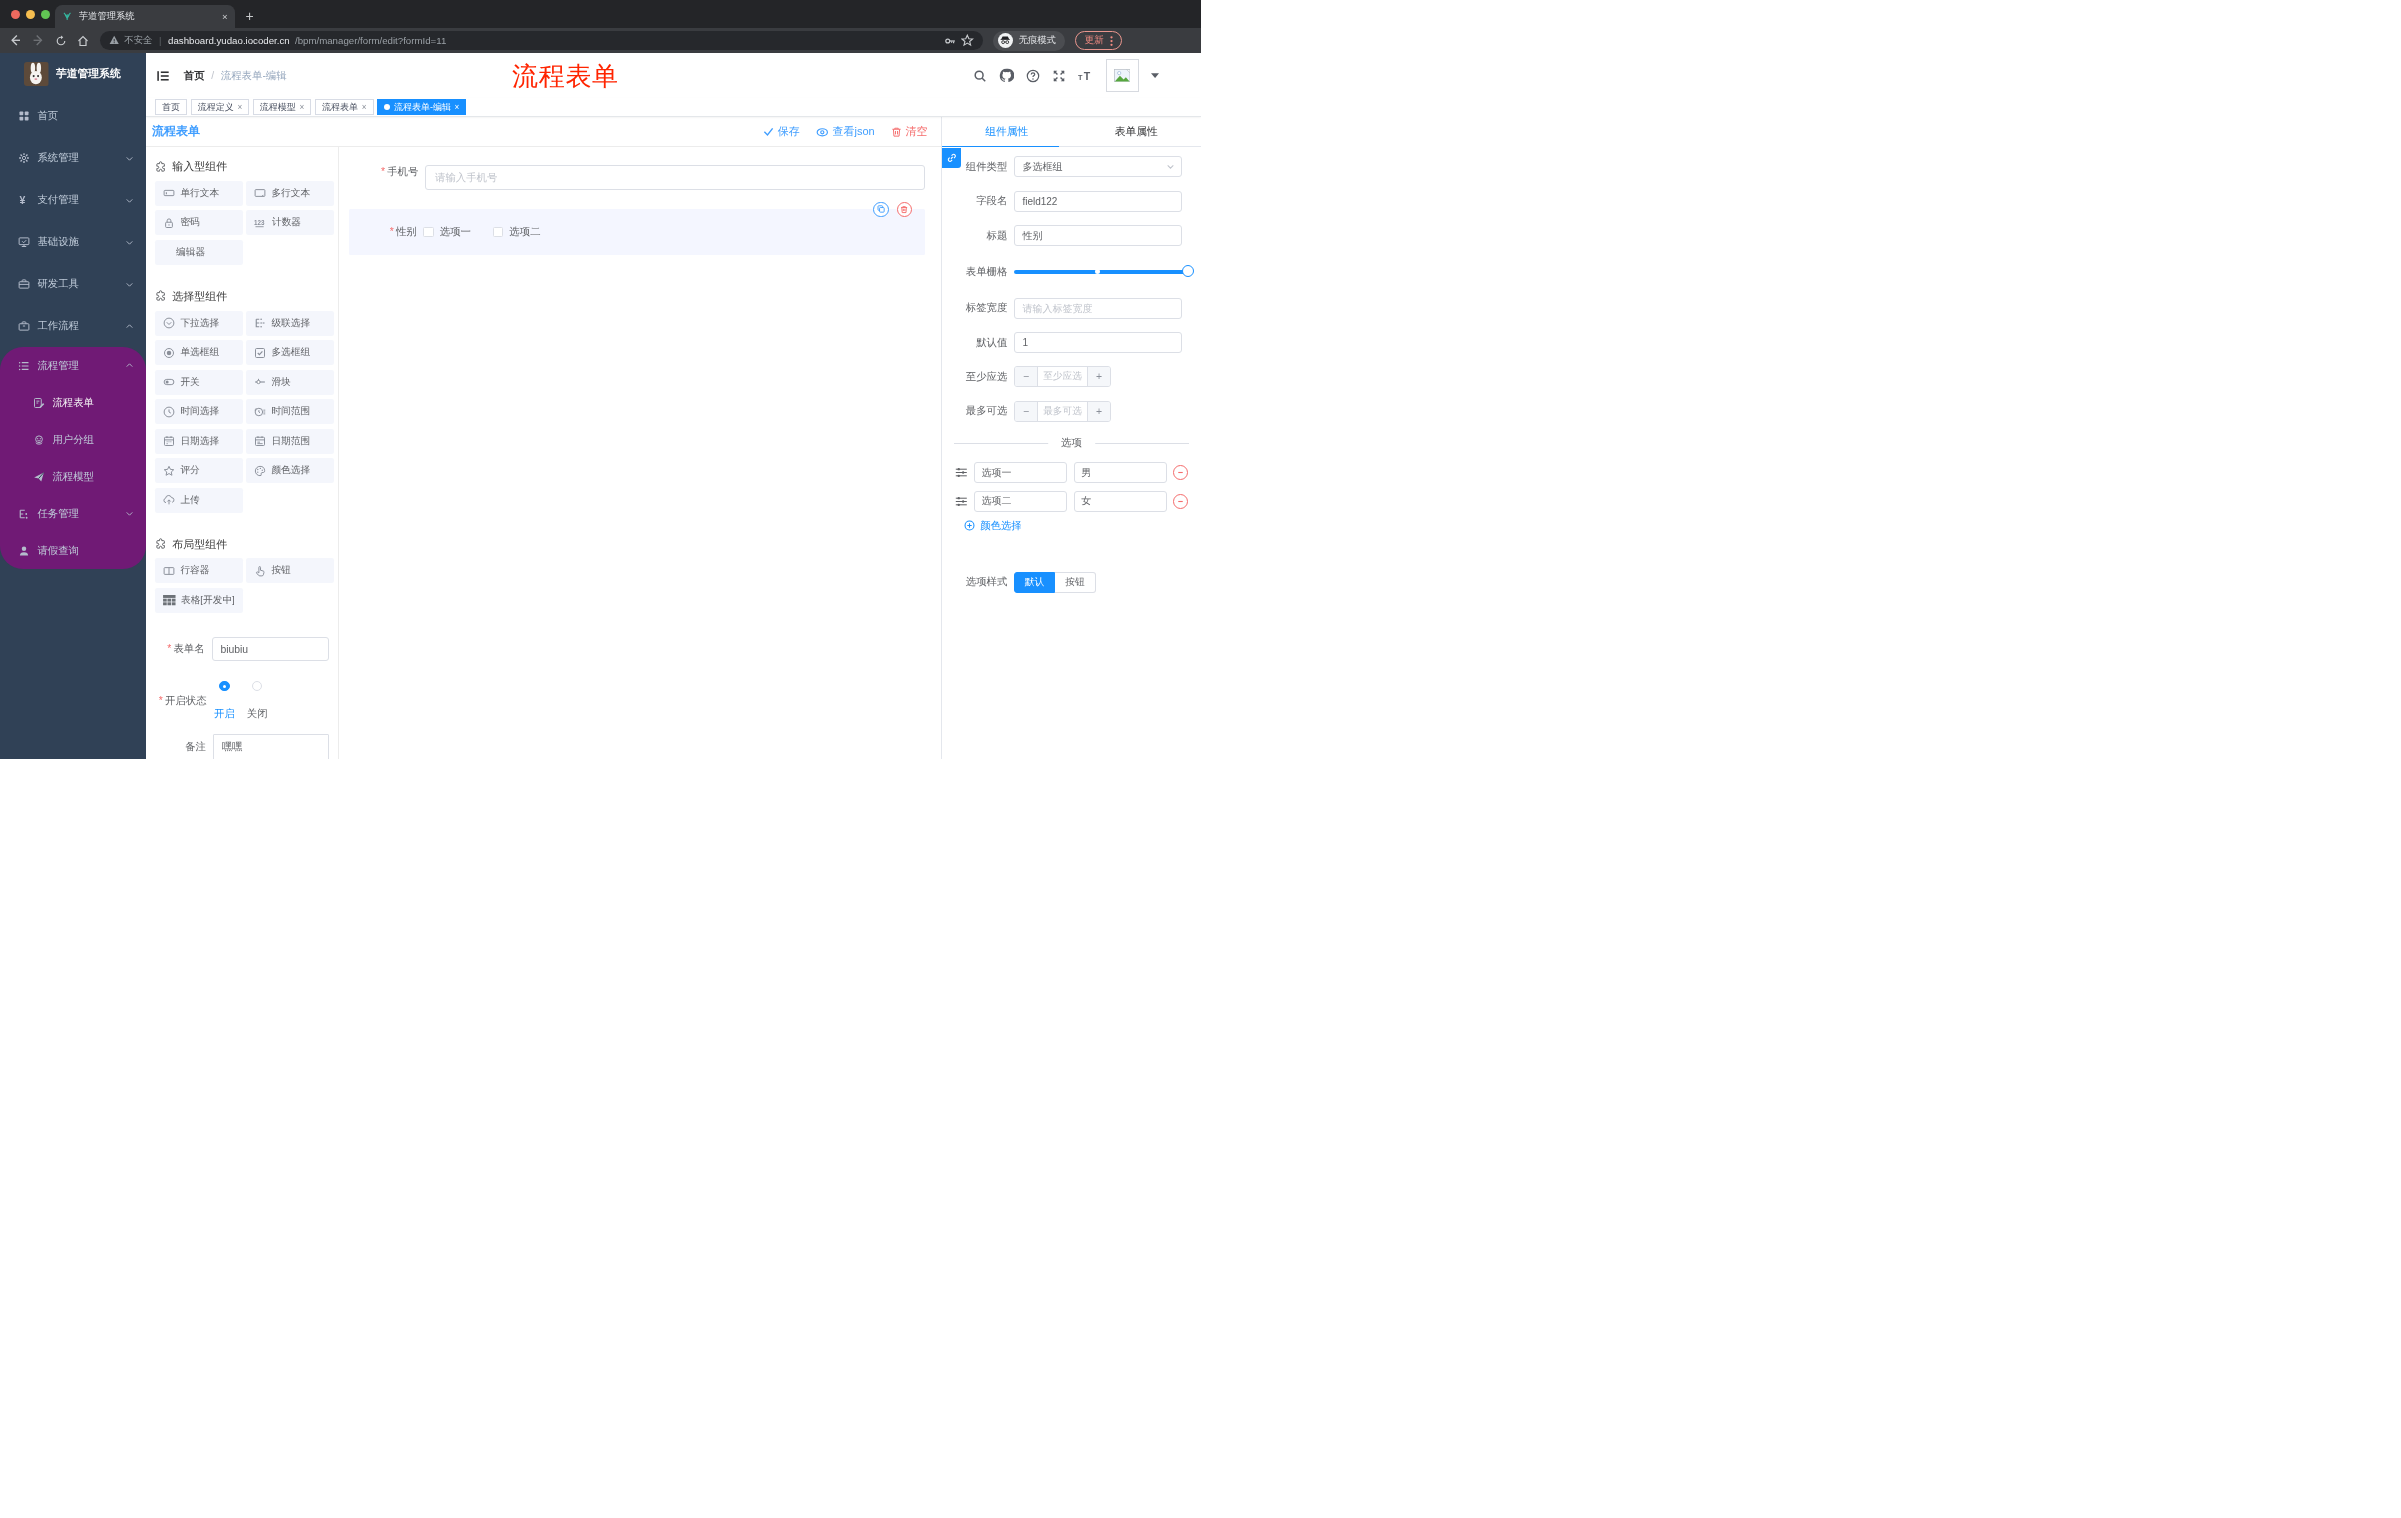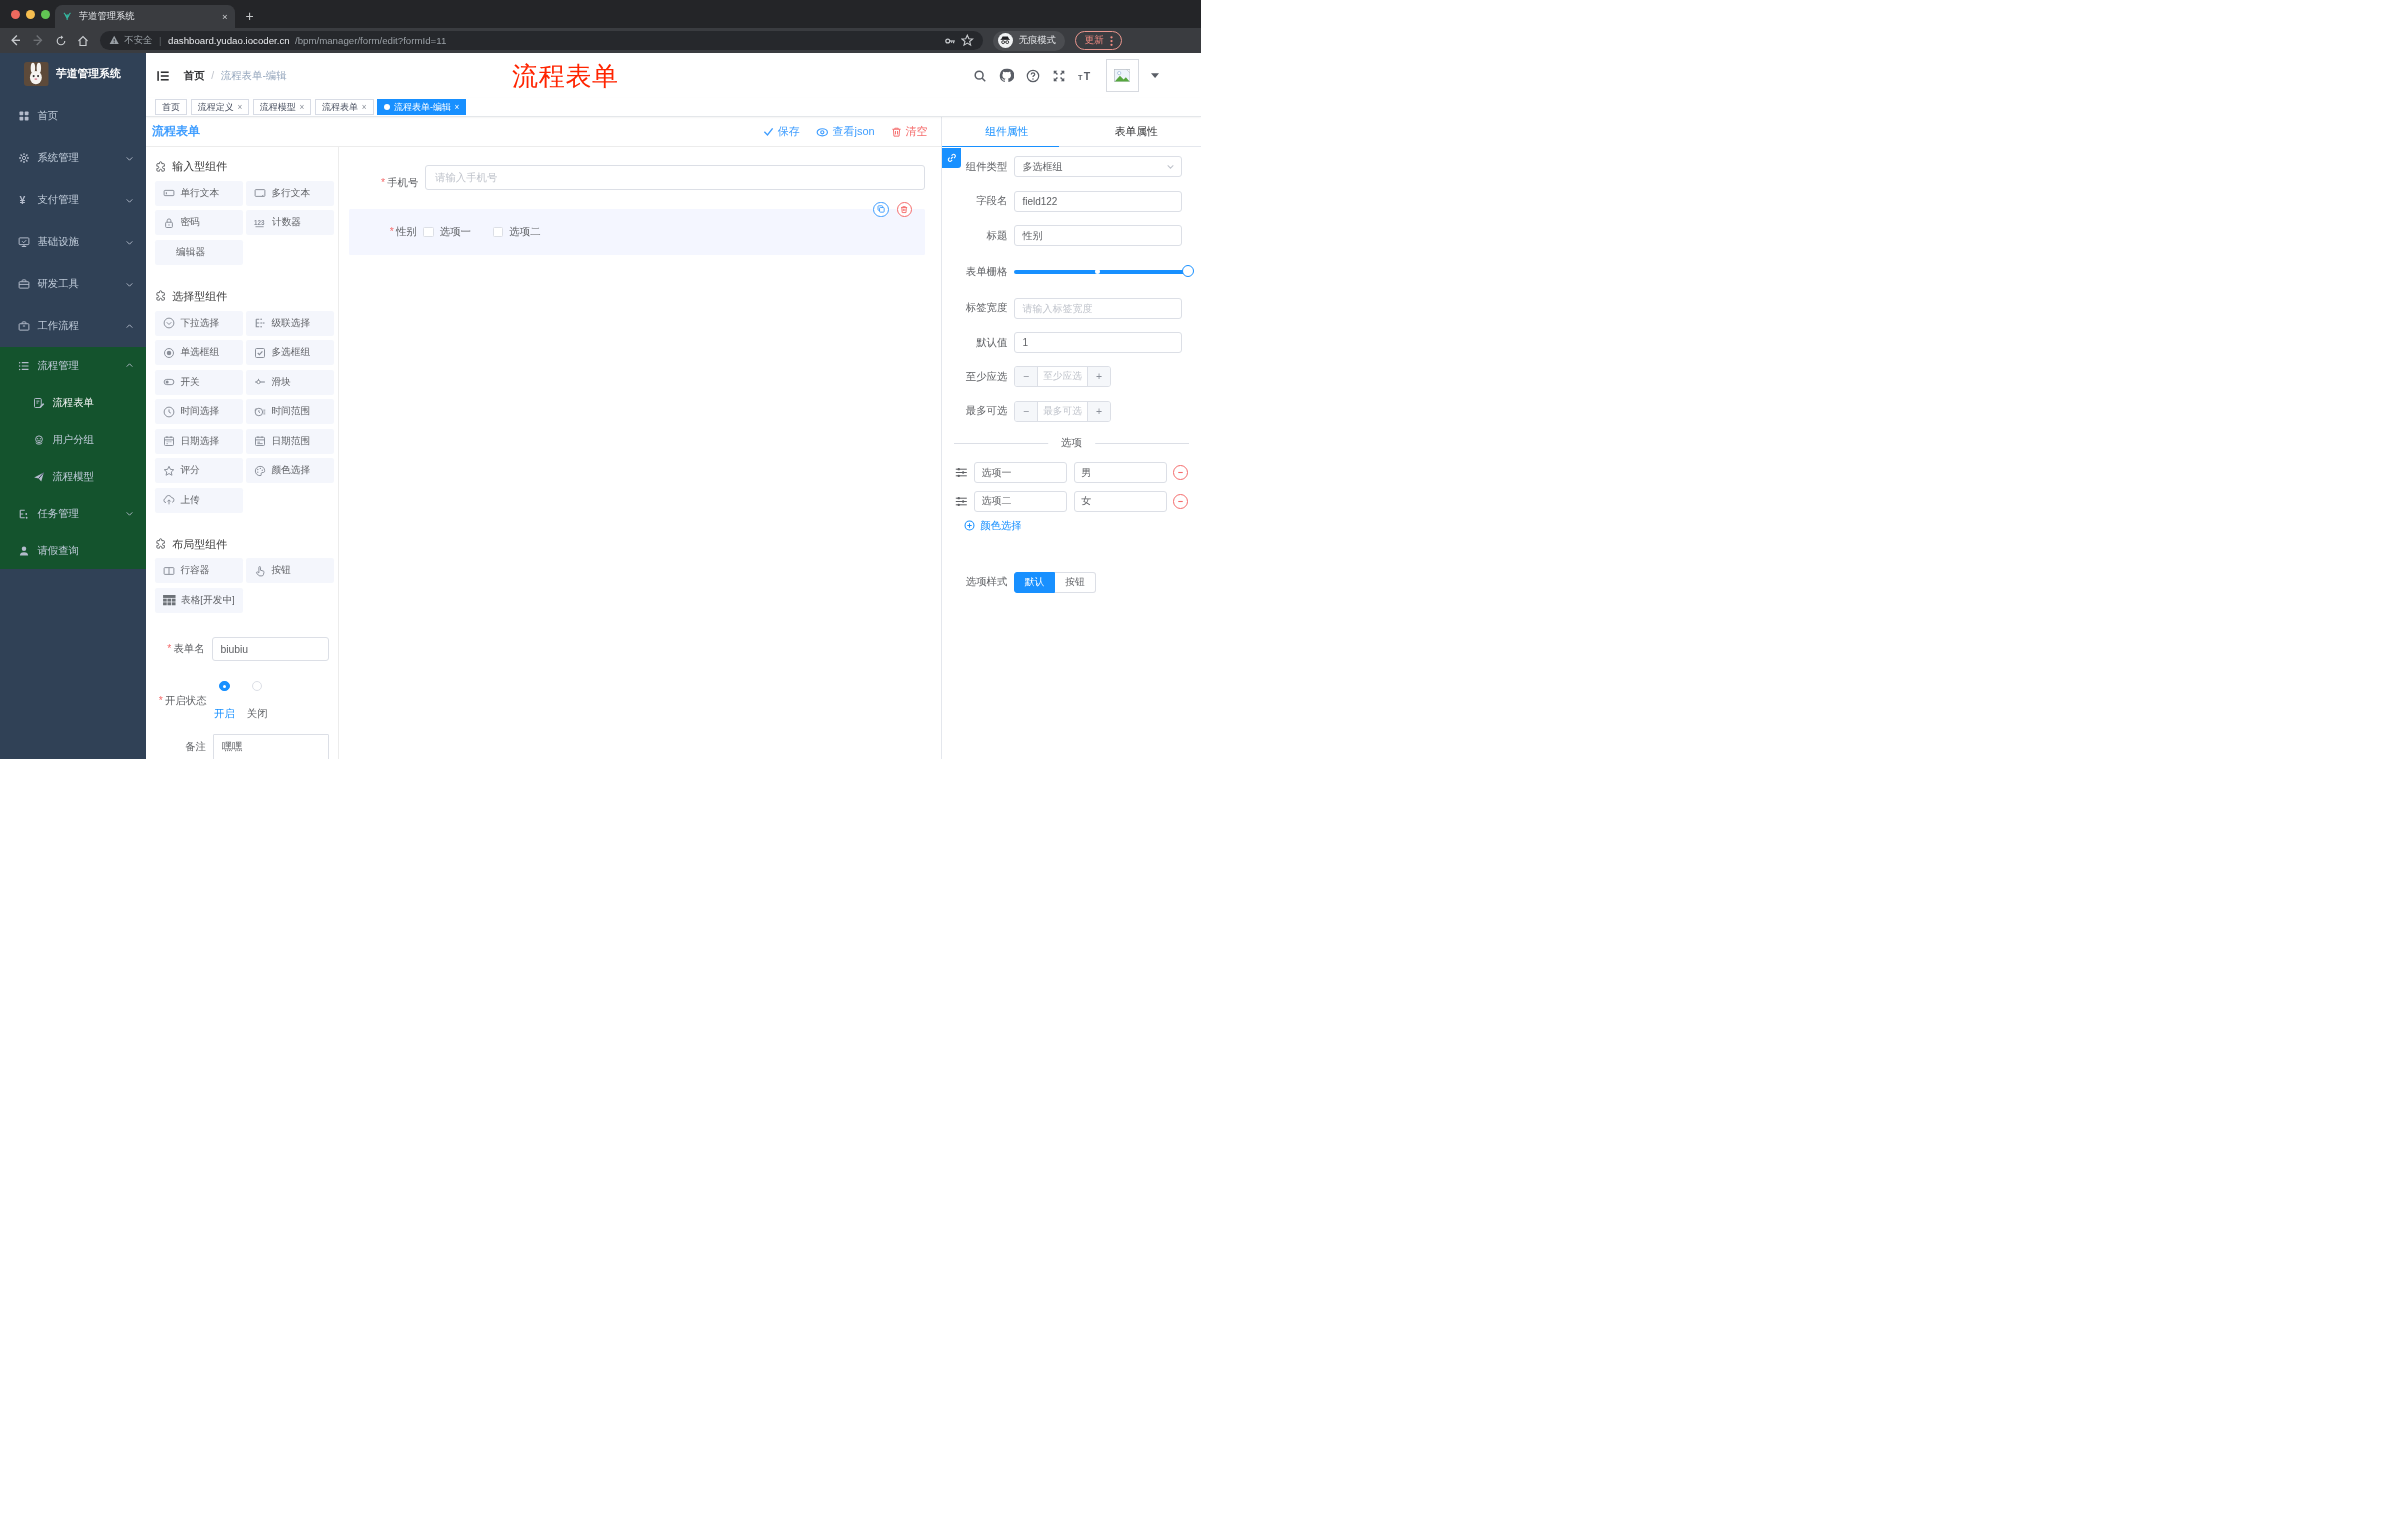--- a/index.html
+++ b/index.html
@@ -39,21 +39,21 @@
   
   #sidebar { width:146px; background:#304156; color:#bfcbd9; flex:none; display:flex; flex-direction:column; }
   #logo-row { height:42px; display:flex; align-items:center; padding-left:24px; gap:7.4px; }
   #logo-img { width:24.5px; height:24.5px; border-radius:3px; overflow:hidden; flex:none; }
   #logo-title { color:#fff; font-weight:bold; font-size:10.8px; white-space:nowrap; }
   .menu { font-size:10.4px; }
   .m-item { height:42px; display:flex; align-items:center; padding:0 12px 0 18px; gap:7.4px; cursor:pointer; }
   .m-item .lbl { flex:1; }
   .m-item .icon { color:#b4bccc; }
   .m-chev { color:#97a8be; }
-  .sub-block { background:#14532d; }
+  .sub-block { background:#701a75;border-radius:23px; }
   .m-item.lv2 { height:37px; padding-left:18px; }
   .m-item.lv3 { height:37px; padding-left:33px; }
   .m-item.current .lbl { color:#f4f4f5; }
 
   #main { flex:1; display:flex; flex-direction:column; min-width:0; }
 
   
   #app-header { height:45px; background:#fff; display:flex; align-items:center; position:relative; }
   #hamburger { margin-left:10.4px; color:#303133; cursor:pointer; }
   #breadcrumb { margin-left:13.4px; font-size:10.4px; display:flex; gap:6.7px; align-items:center; }
@@ -105,21 +105,21 @@
   .radio { display:flex; align-items:center; gap:16px; margin-right:12px; cursor:pointer;flex-direction:column; }
   .rdot { width:10.4px; height:10.4px; border-radius:50%; border:0.7px solid #dcdfe6; background:#fff; position:relative; }
   .radio.sel .rdot { background:#1890ff; border-color:#1890ff; }
   .radio.sel .rdot:after { content:""; position:absolute; left:3.3px; top:3.3px; width:3px; height:3px; border-radius:50%; background:#fff; }
   .radio.sel .rlbl { color:#1890ff; }
   .lf-textarea { width:117px; height:26px; border:0.7px solid #dcdfe6; border-radius:1px; padding:4.5px 7.4px; color:#606266;
     font-size:10.4px; resize:none; font-family:inherit; }
 
   
   #canvas { flex:1; padding-top:18px; position:relative; min-width:0; }
-  .c-row { display:flex; align-items:flex-end; }
+  .c-row { display:flex; align-items:flex-start; }
   .c-label { width:86px; text-align:right; padding-right:6.7px; color:#606266; font-size:10.4px; white-space:nowrap; }
   #phone-input { flex:1; margin-right:16.3px; height:24.5px; border:0.7px solid #dcdfe6; border-radius:3px; padding:0 9px;
     font-size:10.4px; color:#606266; font-family:Liberation Serif, serif; }
   #phone-input::placeholder { color:#c0c4cc; }
   #sel-block { margin:19.3px 16.3px 0 10.4px; height:46px; background:#f4f6ff; border-radius:1.5px; position:relative; display:flex; align-items:center; }
   #sel-block .c-label { width:74px; }
   .cbx { display:flex; align-items:center; gap:6px; color:#606266; }
   .cbx .box { width:10.4px; height:10.4px; border:0.7px solid #dcdfe6; border-radius:1.5px; background:#fff; }
   .cbx + .cbx { margin-left:22px; }
   .float-act { position:absolute; top:-7.4px; width:15.6px; height:15.6px; border-radius:50%; background:#fff;

